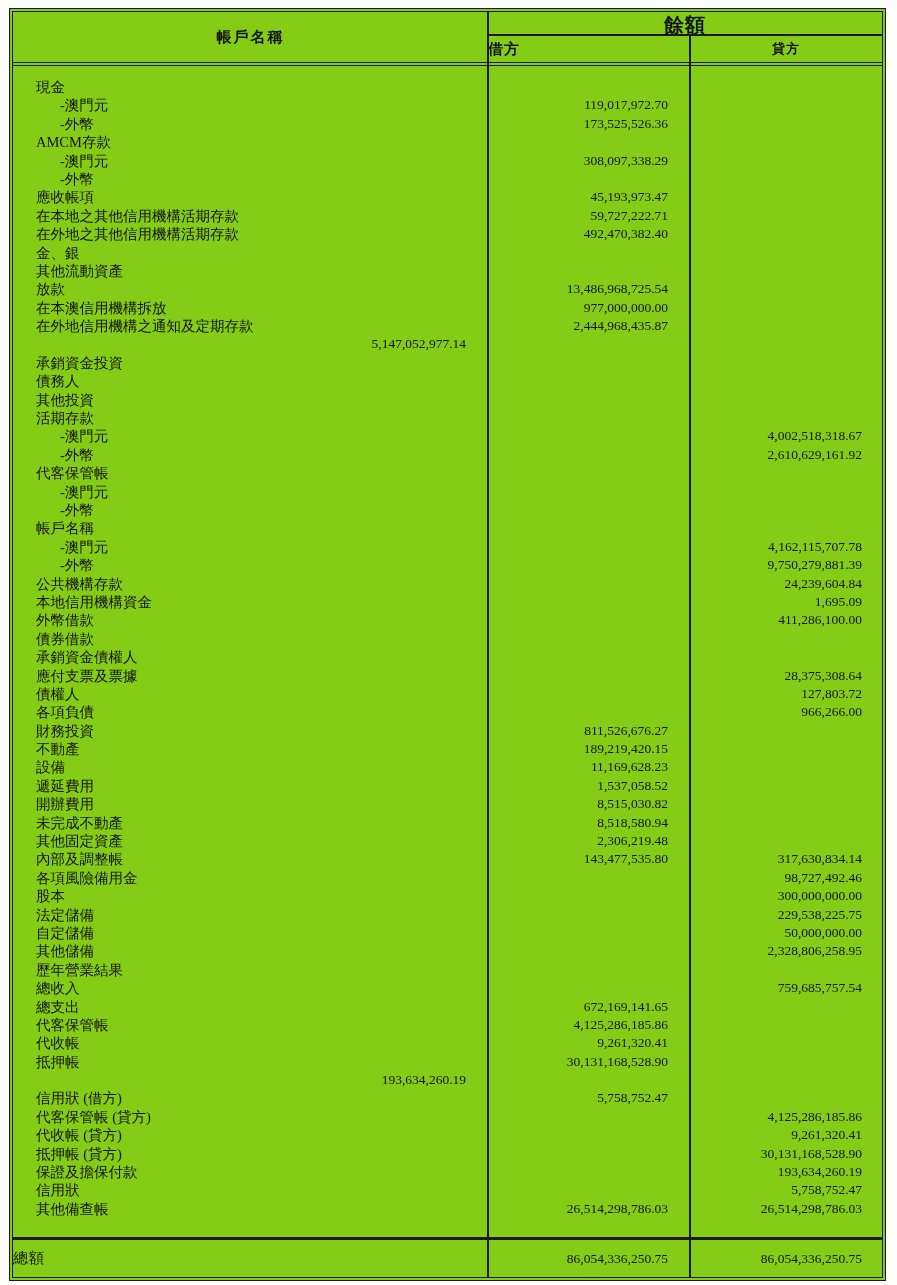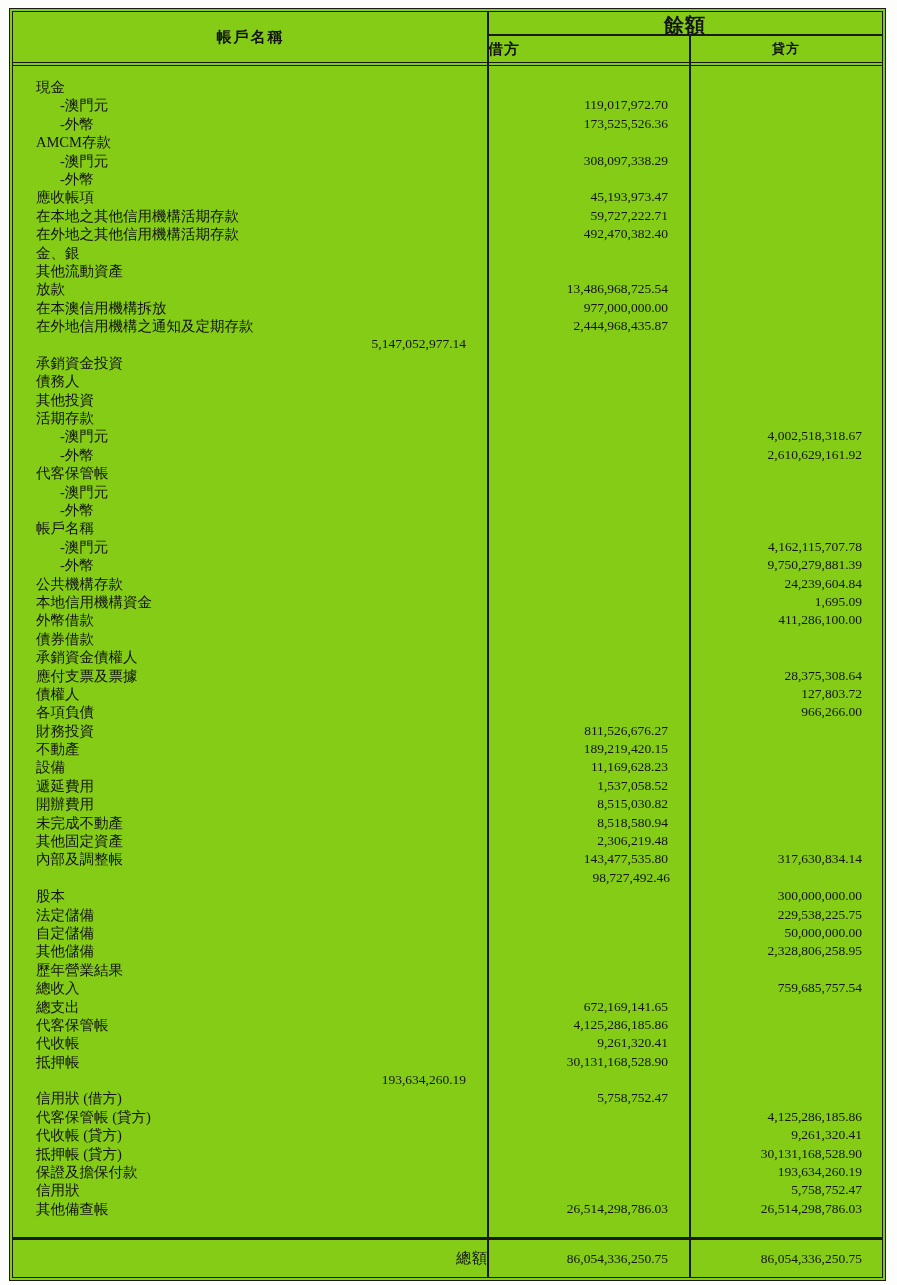--- a/index.html
+++ b/index.html
@@ -41,21 +41,21 @@
   }
   .cell-name{padding-left:23px;font-size:14.5px;white-space:nowrap;overflow:hidden;}
   .cell-name.indent{padding-left:47px;}
   .cell-debit{text-align:right;padding-right:22px;font-size:13.5px;white-space:nowrap;}
   .cell-credit{text-align:right;padding-right:20px;font-size:13.5px;white-space:nowrap;}
   
   .tfoot{
     flex:0 0 auto;border-top:3px solid #1a1a1a;height:37px;
     display:grid;grid-template-columns:475px 202px 1fr;align-items:center;
   }
-  .f-label{text-align:right;font-size:15px;letter-spacing:1px;}
+  .f-label{font-size:15px;letter-spacing:1px;}
   .f-debit{text-align:right;padding-right:22px;font-size:13.5px;}
   .f-credit{text-align:right;padding-right:20px;font-size:13.5px;}
 </style>
 </head>
 <body>
 
 <div class="sheet">
   <div class="table-wrap">
 
     <div class="vline vline1"></div>
@@ -277,20 +277,21 @@
     <div class="cell-name">其他固定資產</div>
     <div class="cell-debit">2,306,219.48</div>
     <div class="cell-credit"></div>
   </div>
         <div class="row">
     <div class="cell-name">內部及調整帳</div>
     <div class="cell-debit">143,477,535.80</div>
     <div class="cell-credit">317,630,834.14</div>
   </div>
         <div class="row">
+    <div class="cell-name">各項風險備用金</div>
     <div class="cell-debit"></div>
     <div class="cell-credit">98,727,492.46</div>
   </div>
         <div class="row">
     <div class="cell-name">股本</div>
     <div class="cell-debit"></div>
     <div class="cell-credit">300,000,000.00</div>
   </div>
         <div class="row">
     <div class="cell-name">法定儲備</div>

